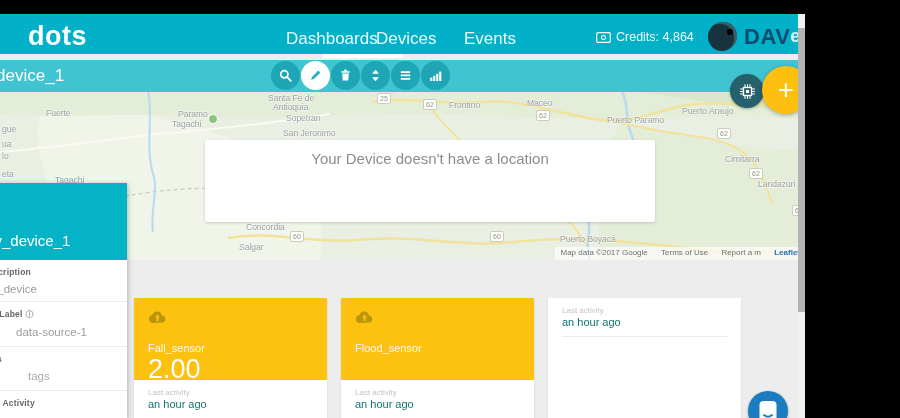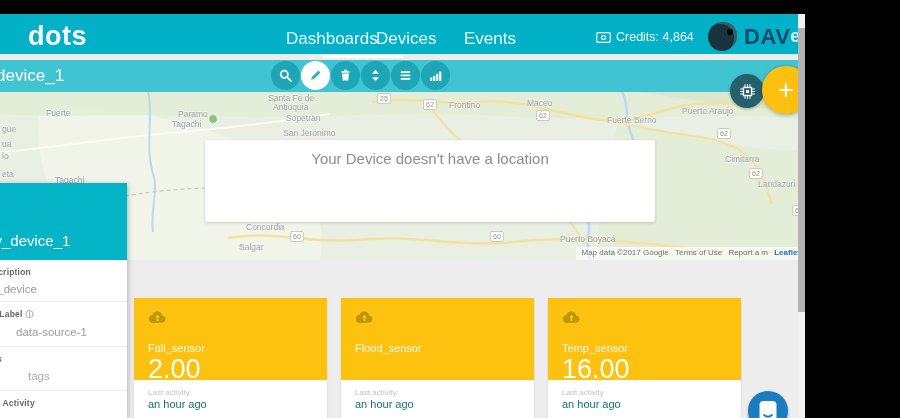--- a/index.html
+++ b/index.html
@@ -37,21 +37,21 @@
       text-shadow:0 1px 1px rgba(255,255,255,.9),0 -1px 1px rgba(255,255,255,.9);}
   .rbadge{position:absolute;font-size:7px;line-height:9px;color:#8f948f;background:#fffef9;
       border:1px solid #c9ccc2;border-radius:2px;padding:0 2px;z-index:2;}
   .msg-card{position:absolute;left:205px;top:48px;width:450px;height:82px;background:#fff;border-radius:2px;
       box-shadow:0 1px 3px rgba(0,0,0,.18);text-align:center;z-index:3;}
   .msg-title{margin-top:10px;font-size:15px;color:#8d8d8d;}
   .msg-body{margin-top:9px;font-size:11.5px;color:#9b9b9b;}
   .msg-link{color:#4f9bd8;cursor:pointer;}
   .attribution{position:absolute;right:0;bottom:0;height:12px;background:rgba(255,255,255,.65);
       font-size:8px;color:#6f6f6f;padding:1px 5px 0 6px;z-index:3;white-space:nowrap;}
-  .attribution span{margin-left:4px;}
+  .attribution span{margin-left:11px;}
   .attr-leaflet{font-weight:bold;color:#2372c8;}
 
   
   .fab-chip{position:absolute;left:730px;top:60px;width:34px;height:34px;border-radius:50%;background:#25606c;
       display:flex;align-items:center;justify-content:center;z-index:26;box-shadow:0 1px 3px rgba(0,0,0,.3);cursor:pointer;}
   .fab-add{position:absolute;left:762px;top:52px;width:48px;height:48px;border-radius:50%;background:#fdc011;
       display:flex;align-items:center;justify-content:center;z-index:27;box-shadow:0 1px 4px rgba(0,0,0,.3);cursor:pointer;
       font-size:27px;font-weight:300;color:#fff;line-height:1;}
 
   
@@ -185,21 +185,21 @@
     <span class="ml" style="left:2px;top:77px">eta</span>
     <span class="ml" style="left:55px;top:83px">Tagachi</span>
     <span class="ml" style="left:178px;top:17px">Paramo</span>
     <span class="ml" style="left:172px;top:27px">Tagachi</span>
     <span class="ml" style="left:268px;top:1px">Santa Fe de</span>
     <span class="ml" style="left:273px;top:10px">Antioquia</span>
     <span class="ml" style="left:286px;top:21px">Sopetran</span>
     <span class="ml" style="left:283px;top:36px">San Jeronimo</span>
     <span class="ml" style="left:449px;top:8px">Frontino</span>
     <span class="ml" style="left:527px;top:6px">Maceo</span>
-    <span class="ml" style="left:607px;top:23px">Fuerte Berrio</span>
+    <span class="ml" style="left:607px;top:23px">Puerto Paramo</span>
     <span class="ml" style="left:682px;top:14px">Puerto Araujo</span>
     <span class="ml" style="left:725px;top:62px">Cimitarra</span>
     <span class="ml" style="left:758px;top:87px">Landazuri</span>
     <span class="ml" style="left:246px;top:130px">Concordia</span>
     <span class="ml" style="left:239px;top:150px">Salgar</span>
     <span class="ml" style="left:560px;top:142px">Puerto Boyacá</span>
 
     <span class="rbadge" style="left:377px;top:1px">25</span>
     <span class="rbadge" style="left:423px;top:7px">62</span>
     <span class="rbadge" style="left:536px;top:18px">62</span>
@@ -292,28 +292,20 @@
         <div class="card-name">Flood_sensor</div>
       </div>
       <div class="card-bottom">
         <div class="card-activity-wrap">
           <div class="card-activity-label">Last activity</div>
           <div class="card-activity">an hour ago</div>
         </div>
       </div>
     </div>
     <div class="card">
-      <div class="card-top">
-        <svg width="19" height="14" viewBox="0 0 19 14">
-          <path d="M5,13 a4,4 0 0 1 -0.6,-7.95 a5,5 0 0 1 9.7,0.6 a3.4,3.4 0 0 1 0.4,6.75 Z" fill="#bb950b"></path>
-          <path d="M9.5,4.6 L12,7.6 H10.5 V11 H8.5 V7.6 H7 Z" fill="#fdc10f"></path>
-        </svg>
-        <div class="card-name">Temp_sensor</div>
-        <div class="card-value">16.00</div>
-      </div>
       <div class="card-bottom">
         <div class="card-activity-wrap">
           <div class="card-activity-label">Last activity</div>
           <div class="card-activity">an hour ago</div>
         </div>
       </div>
     </div>
   </div>
 
   <div class="fab-chat">

